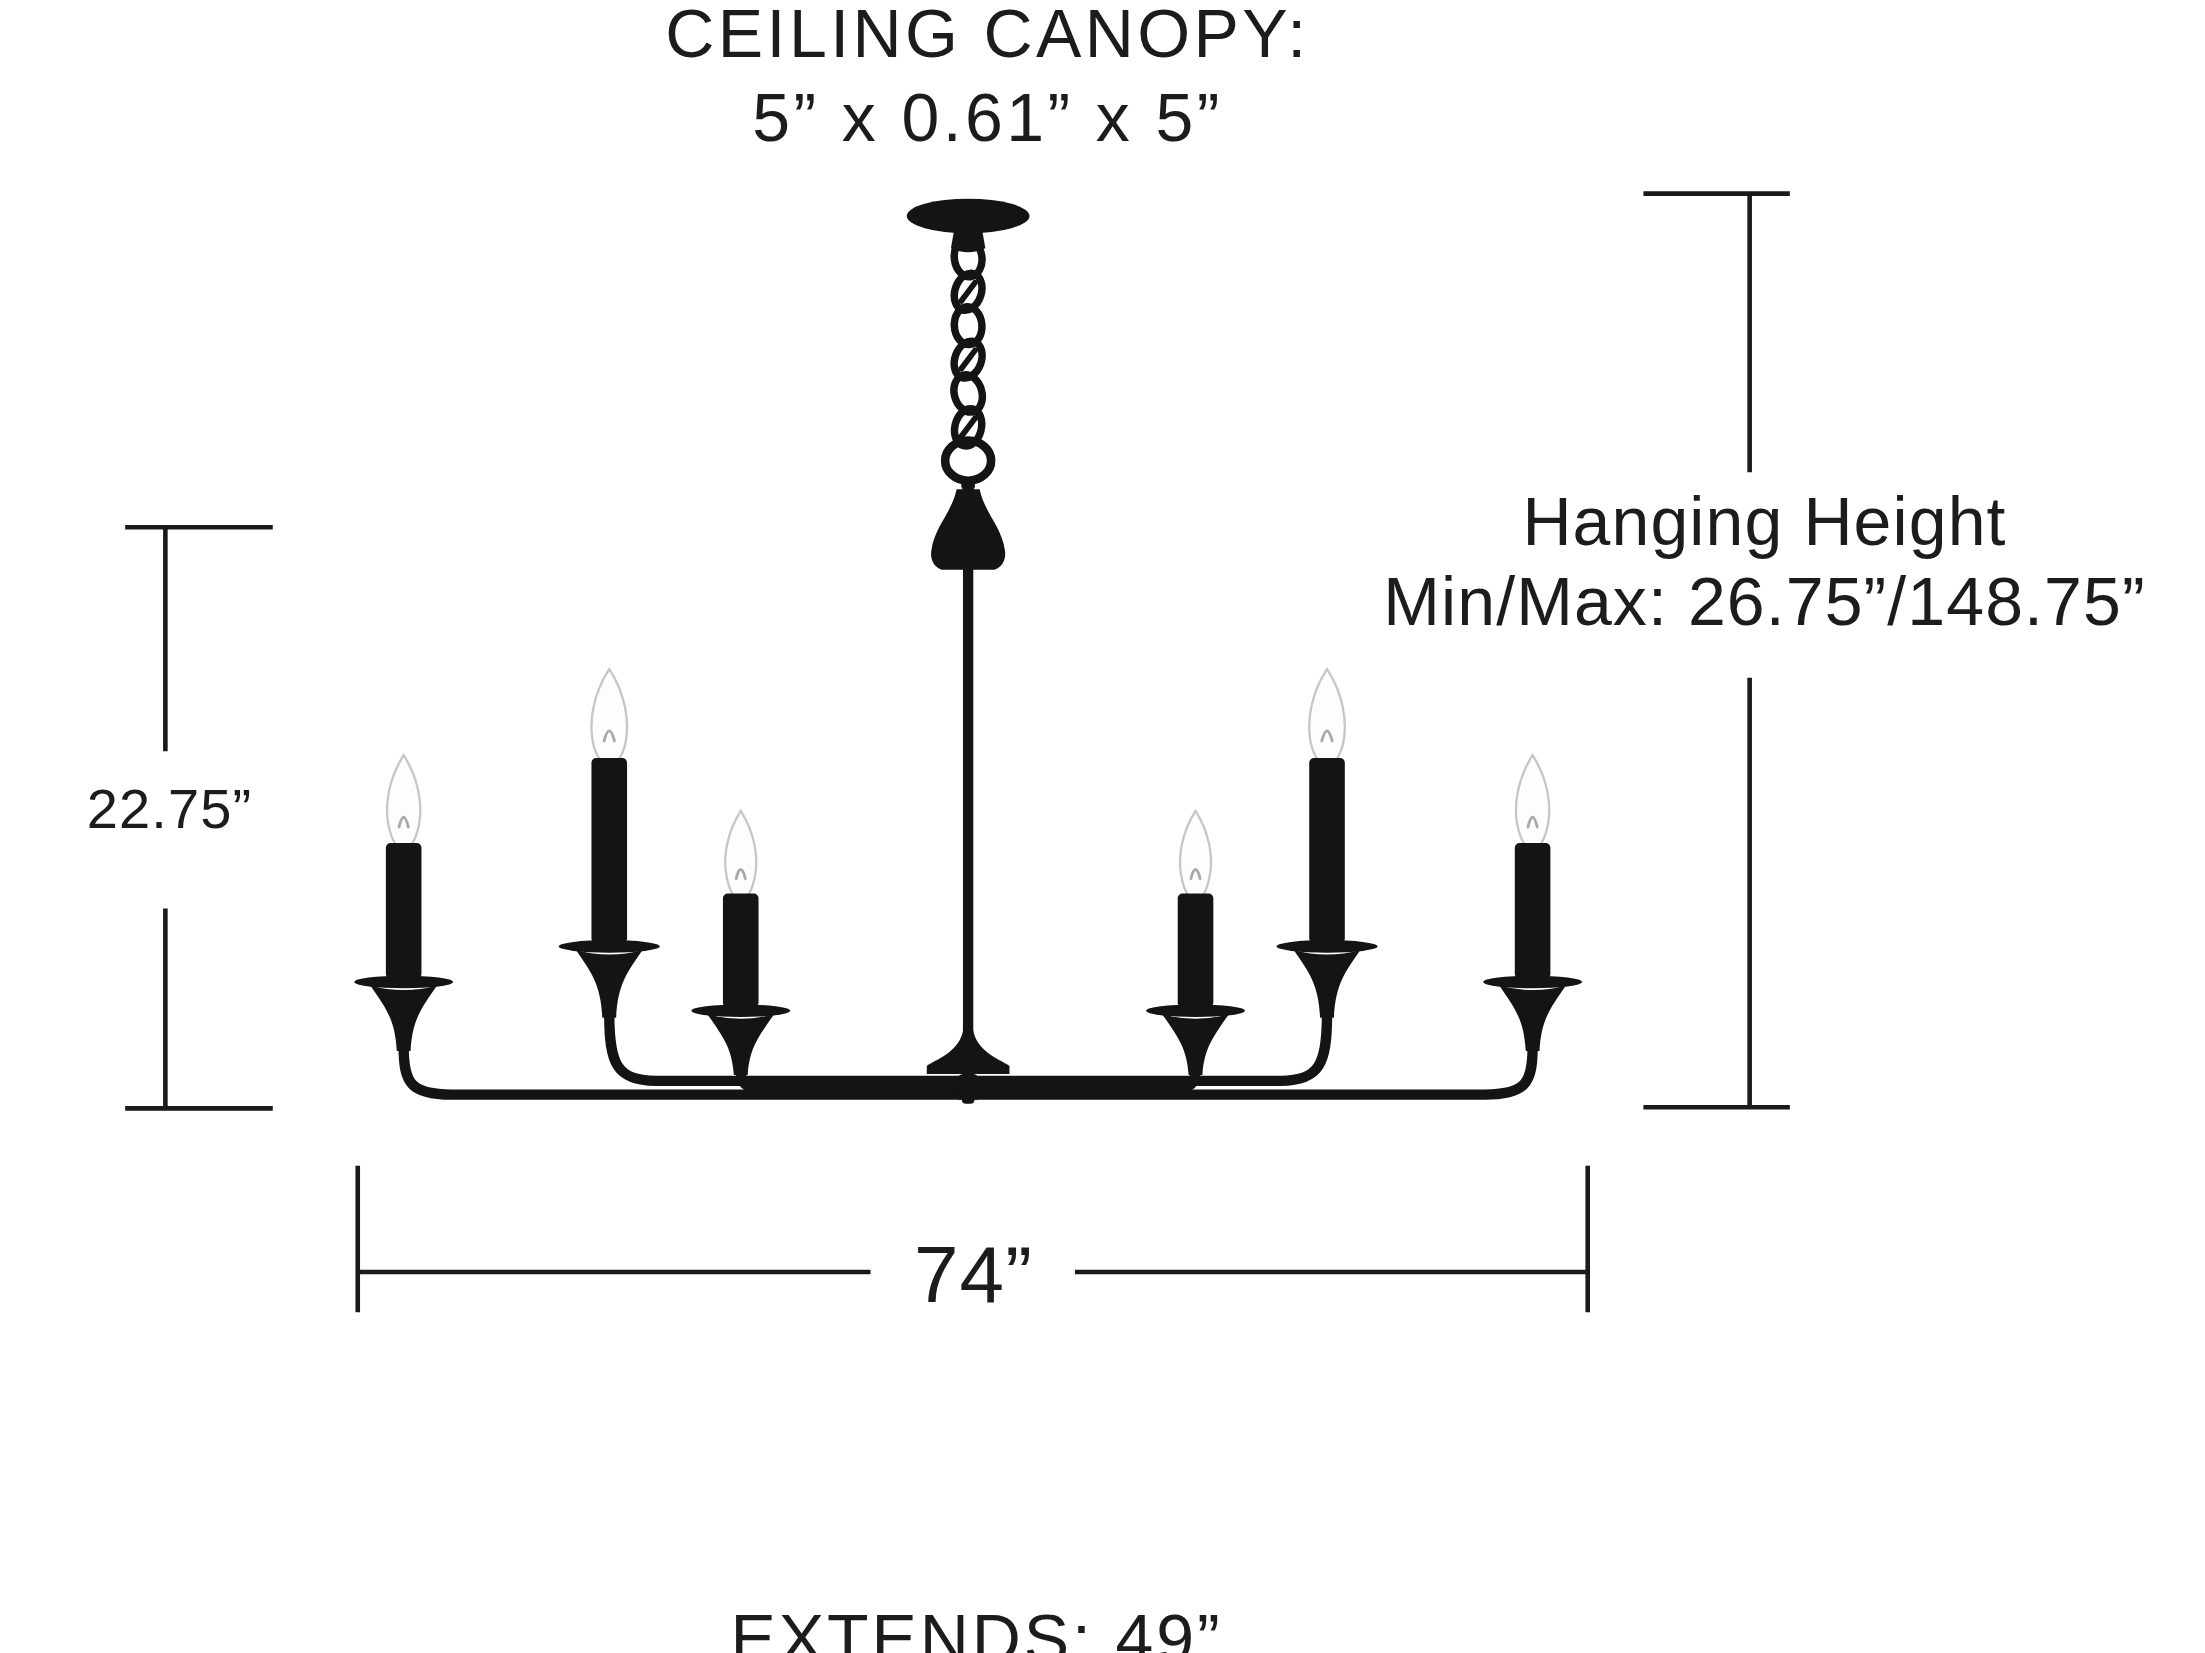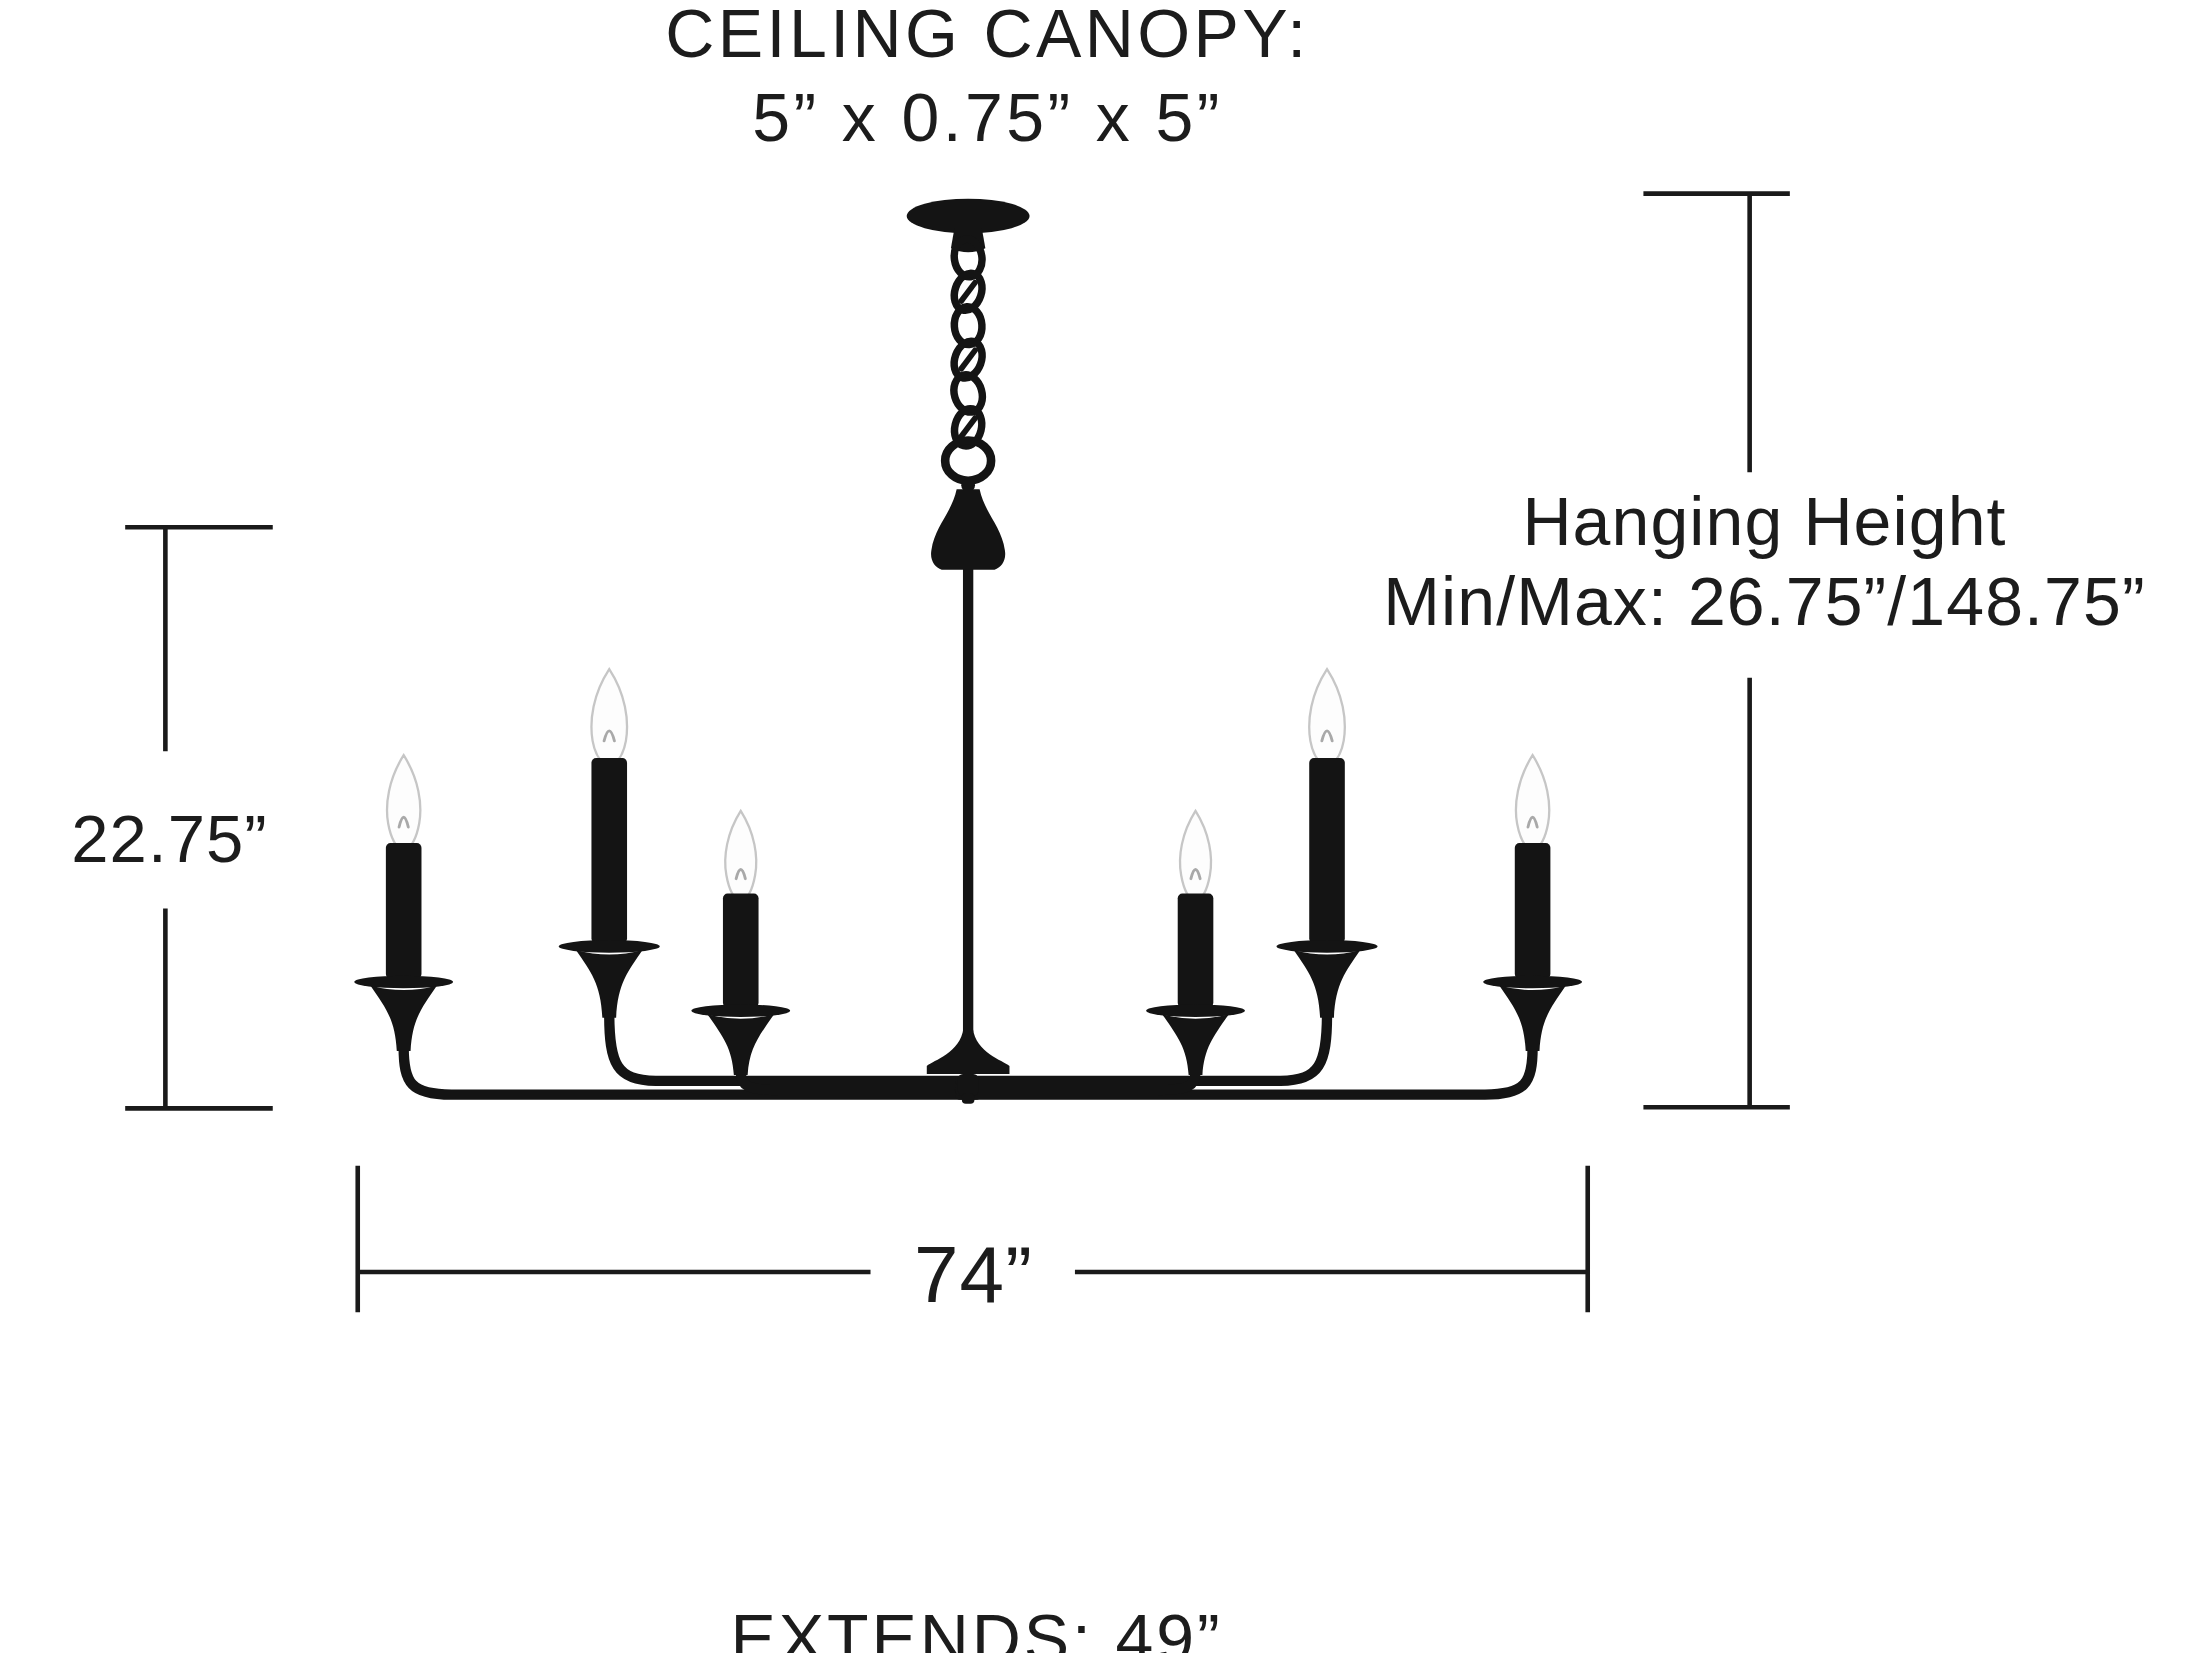--- a/index.html
+++ b/index.html
@@ -3,21 +3,21 @@
 <meta charset="utf-8">
 <style>
   html,body{margin:0;padding:0;background:#ffffff;}
   body{width:2205px;height:1654px;overflow:hidden;}
   .stage{position:relative;width:2205px;height:1654px;background:#ffffff;overflow:hidden;
          font-family:Liberation Sans, sans-serif;color:#1c1c1c;}
   .fig{position:absolute;left:0;top:0;width:2205px;height:1654px;}
   .label{position:absolute;text-align:center;white-space:nowrap;color:#1c1c1c;font-weight:400;}
   .lbl-ceiling{left:528px;top:-9.2px;width:919px;font-size:68px;line-height:84px;letter-spacing:3.4px;}
   .lbl-hanging{left:1305px;top:481px;width:919px;font-size:68px;line-height:80px;letter-spacing:1.1px;}
-  .lbl-height22{left:20px;top:800px;width:299px;font-size:67px;letter-spacing:1.1px;}
+  .lbl-height22{left:20px;top:776px;width:299px;font-size:56px;letter-spacing:1.1px;}
   .lbl-width49{left:801px;top:1229px;width:345px;font-size:80px;letter-spacing:1.1px;}
   .lbl-extends{left:517px;top:1599px;width:919px;font-size:68px;letter-spacing:2.9px;}
   
   .metal{fill:#141414;stroke:none;}
   .arm{fill:none;stroke:#141414;stroke-width:18;stroke-linecap:round;}
   .link{fill:none;stroke:#141414;stroke-width:13;}
   .slash{fill:none;stroke:#141414;stroke-width:10;stroke-linecap:round;}
   .ringln{fill:none;stroke:#141414;stroke-width:15;}
   .bulb{fill:#fdfdfd;stroke:#c6c6c6;stroke-width:4;}
   .fil{fill:none;stroke:#a9a9a9;stroke-width:5;stroke-linecap:round;}
@@ -96,21 +96,21 @@
       <path class="dim" d="M 218 918 L 475 918  M 288 918 L 288 1308  M 288 1582 L 288 1930  M 218 1930 L 475 1930"></path>
 
       <path class="dim" d="M 2862 337 L 3117 337  M 3047 337 L 3047 822  M 3047 1180 L 3047 1928  M 2862 1928 L 3117 1928"></path>
 
       <path class="dim" d="M 623 2030 L 623 2285  M 623 2215 L 1516 2215  M 1872 2215 L 2765 2215  M 2765 2030 L 2765 2285"></path>
     </g>
   </svg>
 
   <div class="label lbl-ceiling">
     <div>CEILING CANOPY:</div>
-    <div>5” x 0.75” x 5”</div>
+    <div>5” x 0.61” x 5”</div>
   </div>
 
   <div class="label lbl-hanging">
     <div>Hanging Height</div>
     <div>Min/Max: 26.75”/148.75”</div>
   </div>
 
   <div class="label lbl-height22">22.75”</div>
 
   <div class="label lbl-width49">74”</div>

